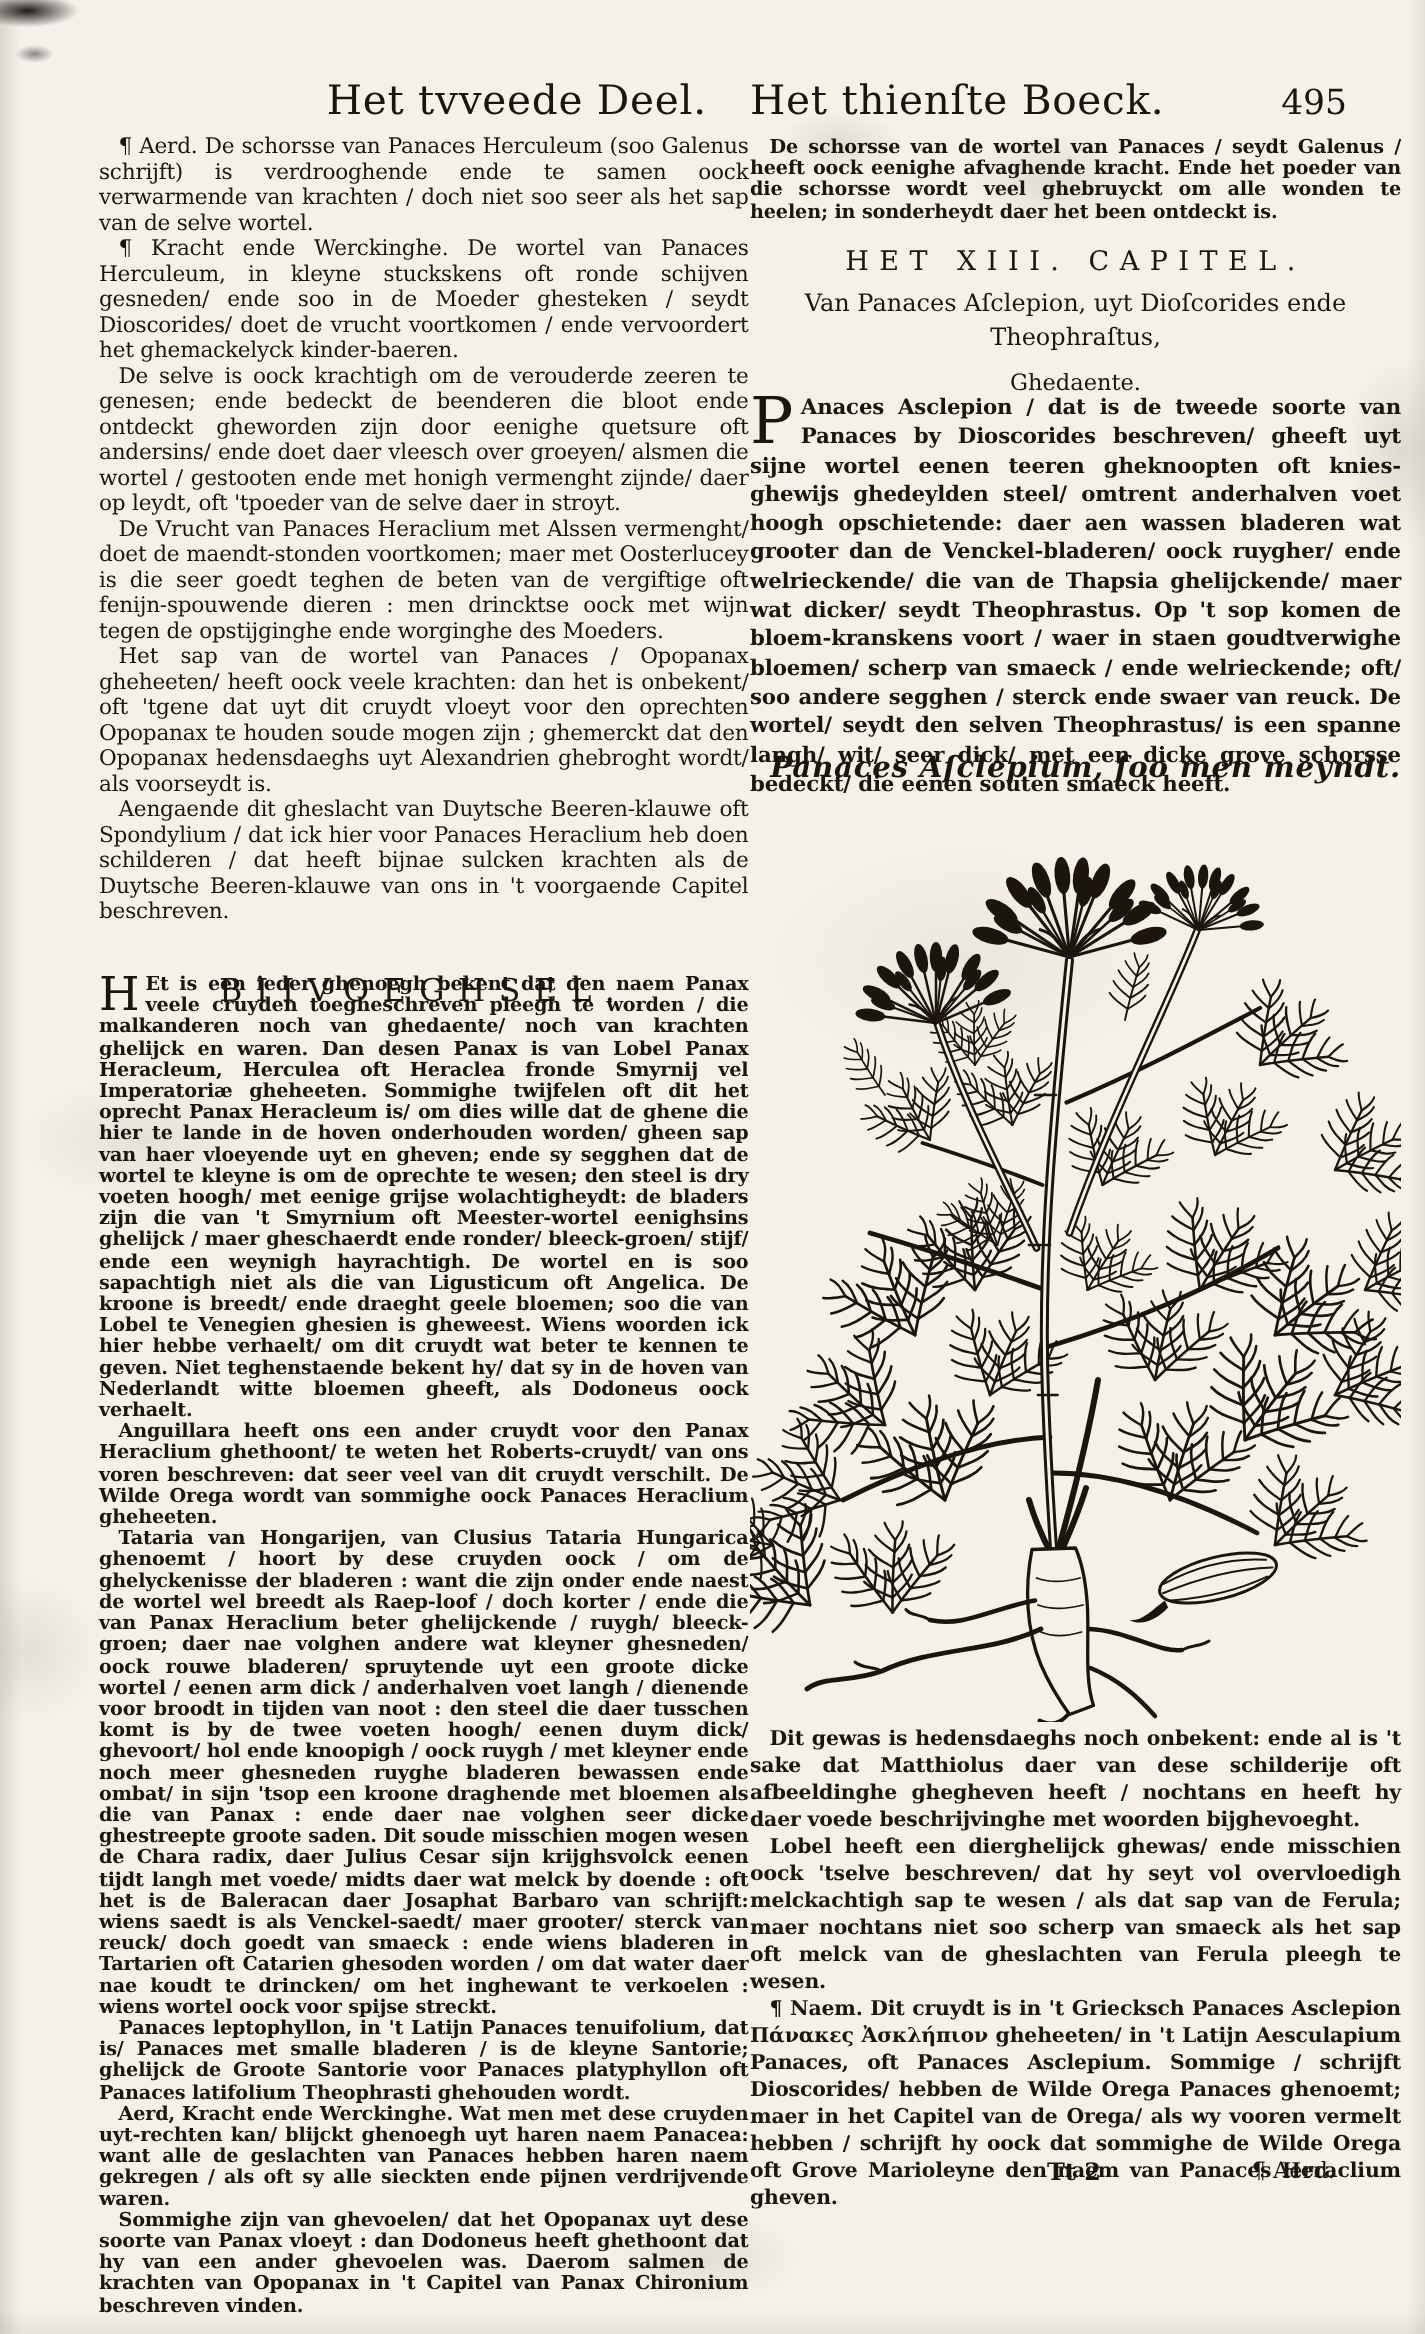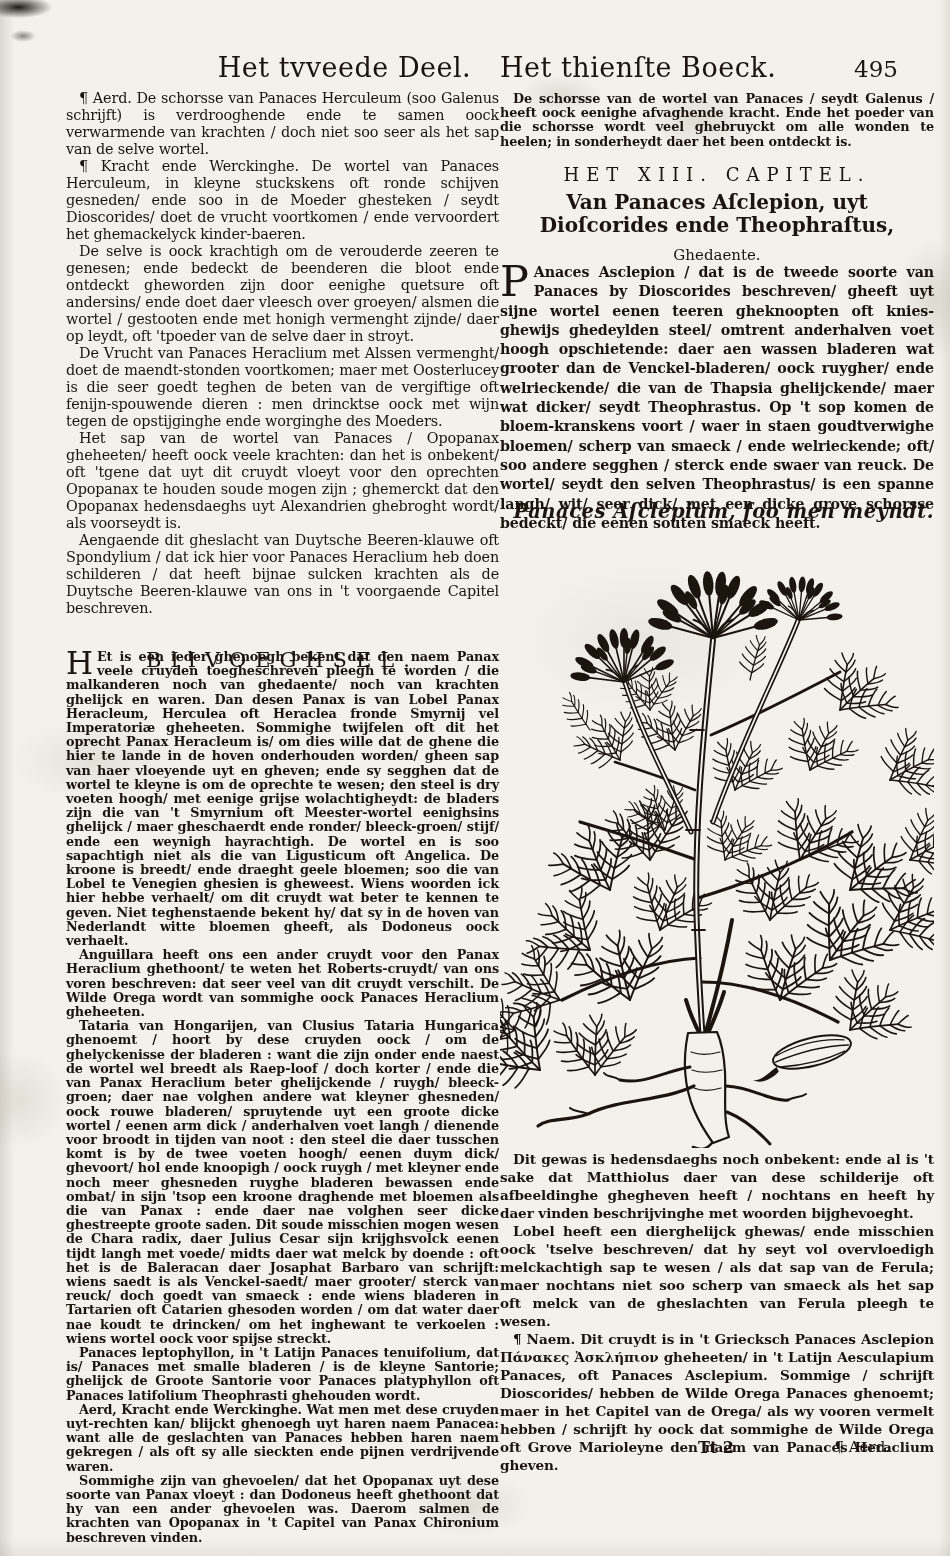--- a/index.html
+++ b/index.html
@@ -48,21 +48,21 @@
     font-size:21px; letter-spacing:9px; font-weight:400; }
   .supp-block { position:absolute; top:650px; width:100%; }
 
   .dcap-h { float:left; font-size:31px; line-height:25px; padding:1px 4px 0 0; font-weight:400; }
   .dcap-p { float:left; font-size:43px; line-height:35px; padding:1px 5px 0 0; font-weight:400; }
 
   .intro-block { position:absolute; top:92px; width:100%; }
   .chap-head { position:absolute; top:164px; width:100%; text-align:center;
     font-size:18px; letter-spacing:7px; font-weight:400; }
   .chap-title { position:absolute; top:191px; width:100%; text-align:center;
-    font-size:20px; line-height:22.5px; font-weight:700; }
+    font-size:16px; line-height:22.5px; font-weight:400; }
   .sect-head { position:absolute; top:246px; width:100%; text-align:center;
     font-size:15px; font-weight:400; }
   .right-body { position:absolute; top:263px; width:100%; }
   .fig-caption { position:absolute; top:500px; width:100%; text-align:right;
     font-size:19.5px; font-style:italic; font-weight:700; letter-spacing:.5px; }
   .figure-box { position:absolute; top:530px; left:0; width:434px; height:618px; }
   .figure-box svg { width:100%; height:100%; }
   .closing-block { position:absolute; top:1150px; width:100%; }
   .footer-row { position:absolute; top:1438px; width:100%; }
   .sig   { position:absolute; left:198px; font-size:16px; font-weight:700; }
@@ -235,21 +235,21 @@
           <ellipse class="paperfill" cx="0" cy="0" rx="40" ry="14" stroke-width="2"></ellipse>
           <path d="M-36,-5 C-12,-11 12,-11 34,-4" stroke-width="1.3"></path>
           <path d="M-38,1 C-12,-3 14,-3 37,2" stroke-width="1.3"></path>
           <path d="M-34,7 C-10,11 12,11 32,7" stroke-width="1.3"></path>
           <path class="fillink" d="M-38,6 C-48,10 -56,16 -64,13 C-57,19 -46,17 -37,11 Z"></path>
         </g>
       </svg>
     </div>
 
     <div class="closing-block">
-      <p class="closing ind">Dit gewas is hedensdaeghs noch onbekent: ende al is 't sake dat Matthiolus daer van dese schilderije oft afbeeldinghe ghegheven heeft / nochtans en heeft hy daer vinden beschrijvinghe met woorden bijghevoeght.</p>
+      <p class="closing ind">Dit gewas is hedensdaeghs noch onbekent: ende al is 't sake dat Matthiolus daer van dese schilderije oft afbeeldinghe ghegheven heeft / nochtans en heeft hy daer voede beschrijvinghe met woorden bijghevoeght.</p>
       <p class="closing ind">Lobel heeft een dierghelijck ghewas/ ende misschien oock 'tselve beschreven/ dat hy seyt vol overvloedigh melckachtigh sap te wesen / als dat sap van de Ferula; maer nochtans niet soo scherp van smaeck als het sap oft melck van de gheslachten van Ferula pleegh te wesen.</p>
       <p class="closing ind">¶ Naem. Dit cruydt is in 't Griecksch Panaces Asclepion Πάνακες Ἀσκλήπιον gheheeten/ in 't Latijn Aesculapium Panaces, oft Panaces Asclepium. Sommige / schrijft Dioscorides/ hebben de Wilde Orega Panaces ghenoemt; maer in het Capitel van de Orega/ als wy vooren vermelt hebben / schrijft hy oock dat sommighe de Wilde Orega oft Grove Marioleyne den naem van Panaces Heraclium gheven.</p>
     </div>
 
     <div class="footer-row">
       <span class="sig">Tt 2</span>
       <span class="catch">¶ Aerd.</span>
     </div>
   </div>
 </div>

